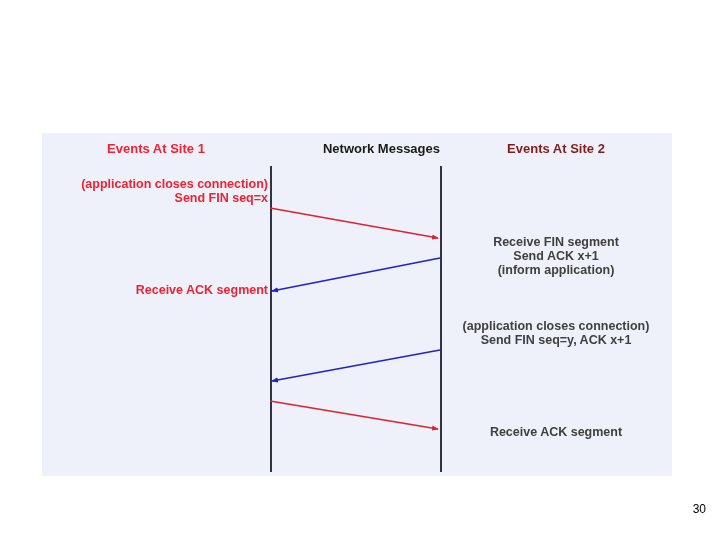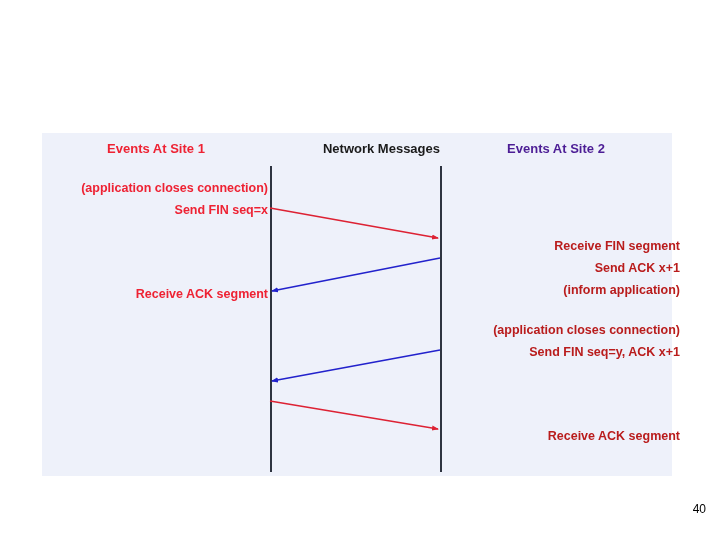--- a/index.html
+++ b/index.html
@@ -52,50 +52,49 @@
     top: 8px;
     width: 170px;
     text-align: right;
     color: #1a1a1a;
   }
   #header-site2 {
     left: 398px;
     top: 8px;
     width: 232px;
     text-align: center;
-    color: #4c1d95;
+    color: #7f1d1d;
   }
 
   
   .timeline {
     position: absolute;
     width: 2px;
     background: #2e3440;
     top: 33px;
     height: 306px;
   }
   #timeline-left  { left: 228px; }
   #timeline-right { left: 398px; }
 
   
   .event-text {
     position: absolute;
     font-weight: bold;
     font-size: 12.5px;
-    line-height: 22px;
+    line-height: 14px;
     white-space: pre-line;
   }
   .event-left {
     color: #ee2233;
     text-align: right;
   }
   .event-right {
-    color: #b91c1c;
-    text-align: right;
-    padding-left: 10px;
+    color: #404040;
+    text-align: center;
   }
 
   
   #evt-1 { left: 8px;   top: 44px;  width: 218px; }
   #evt-2 { left: 400px; top: 102px; width: 228px; }
   #evt-3 { left: 8px;   top: 150px; width: 218px; }
   #evt-4 { left: 400px; top: 186px; width: 228px; }
   #evt-5 { left: 8px;   top: 244px; width: 218px; }
   #evt-6 { left: 400px; top: 292px; width: 228px; }
 
@@ -161,15 +160,15 @@
     <div class="event-text event-left" id="evt-3">Receive ACK segment</div>
 
     <div class="event-text event-right" id="evt-4">(application closes connection)
 Send FIN seq=y, ACK x+1</div>
 
 
     <div class="event-text event-right" id="evt-6">Receive ACK segment</div>
 
   </div>
 
-  <div id="page-number">40</div>
+  <div id="page-number">30</div>
 
 </div>
 
 </body></html>

